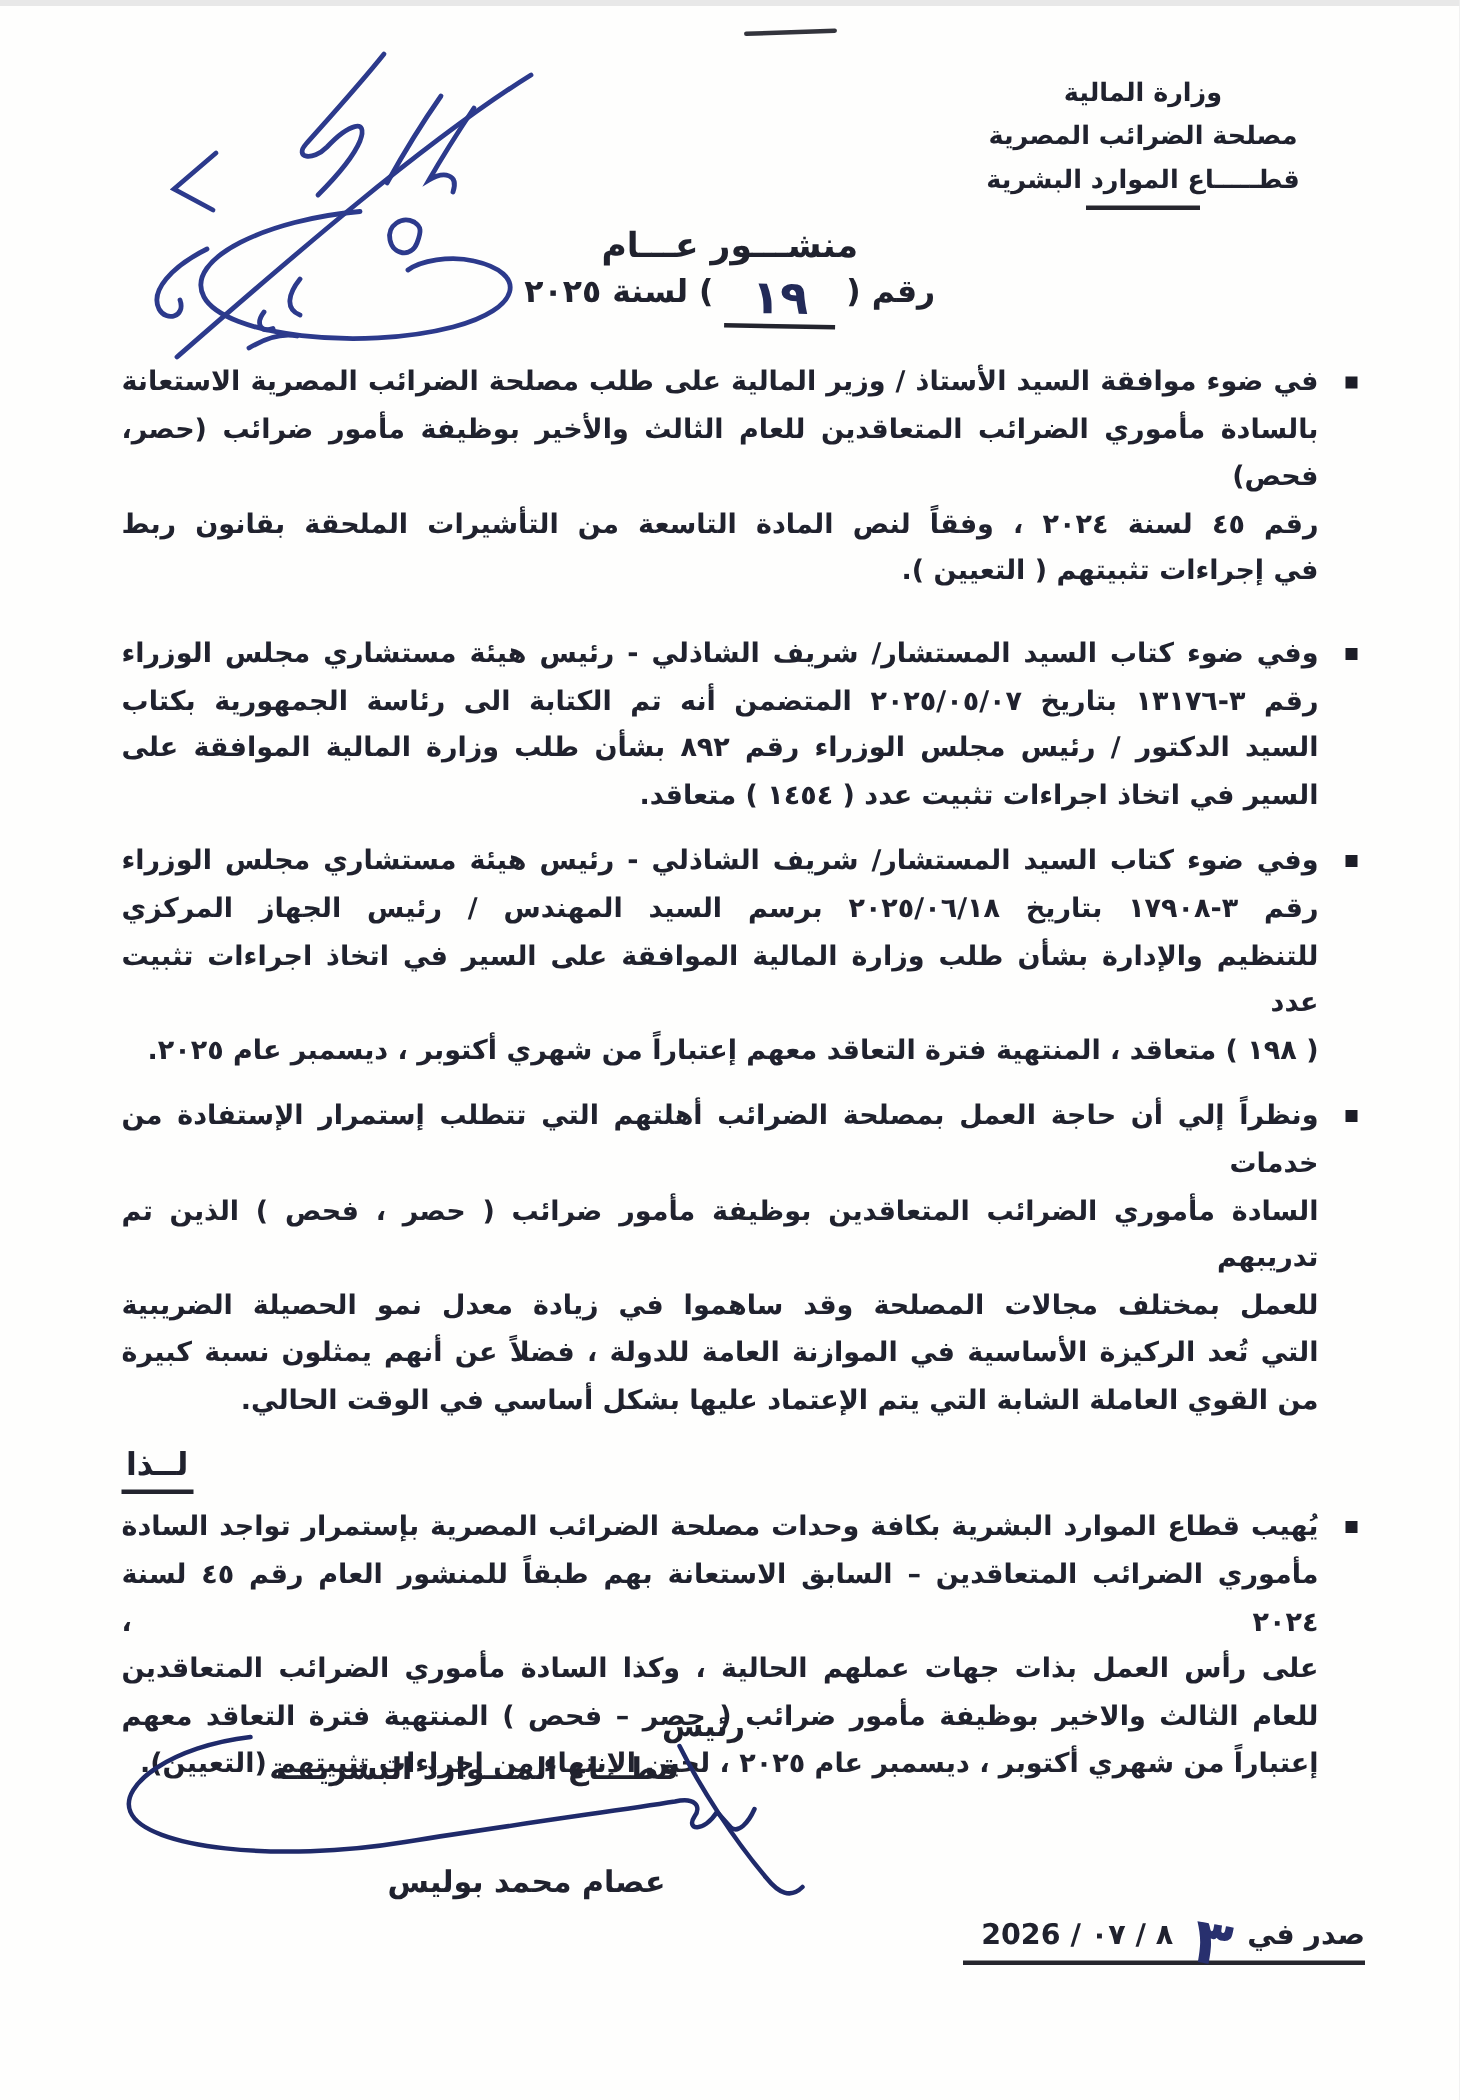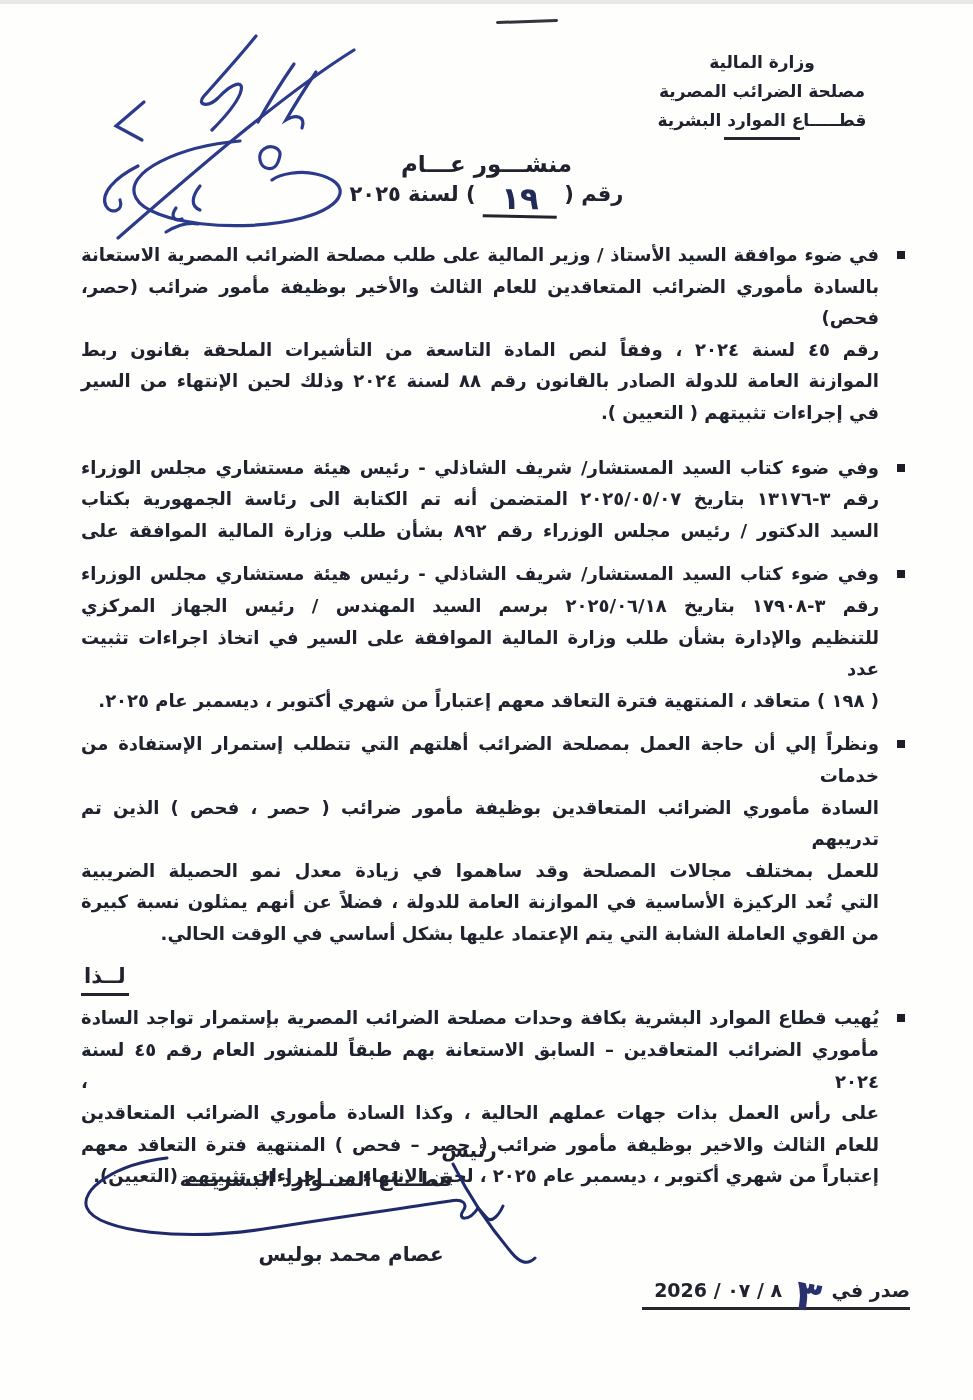--- a/index.html
+++ b/index.html
@@ -98,28 +98,28 @@
       <span>) لسنة ٢٠٢٥</span>
     </div>
   </div>
 
   <div class="content" id="content">
       <div class="para">
         <span class="bullet"></span>
         <div class="line">في ضوء موافقة السيد الأستاذ / وزير المالية على طلب مصلحة الضرائب المصرية الاستعانة</div>
         <div class="line">بالسادة مأموري الضرائب المتعاقدين للعام الثالث والأخير بوظيفة مأمور ضرائب (حصر، فحص)</div>
         <div class="line">رقم ٤٥ لسنة ٢٠٢٤ ، وفقاً لنص المادة التاسعة من التأشيرات الملحقة بقانون ربط</div>
-        <div class="line">الموازنة العامة للدولة الصادر بالقانون رقم ٨٨ لسنة ٢٠٢٤ وذلك لحين الإنتهاء من السير</div>
         <div class="line last">في إجراءات تثبيتهم ( التعيين ).</div>
       </div>
       <div class="para">
         <span class="bullet"></span>
         <div class="line">وفي ضوء كتاب السيد المستشار/ شريف الشاذلي - رئيس هيئة مستشاري مجلس الوزراء</div>
         <div class="line">رقم ٣-١٣١٧٦ بتاريخ ٢٠٢٥/٠٥/٠٧ المتضمن أنه تم الكتابة الى رئاسة الجمهورية بكتاب</div>
         <div class="line">السيد الدكتور / رئيس مجلس الوزراء رقم ٨٩٢ بشأن طلب وزارة المالية الموافقة على</div>
+        <div class="line last">السير في اتخاذ اجراءات تثبيت عدد ( ١٤٥٤ ) متعاقد.</div>
       </div>
       <div class="para">
         <span class="bullet"></span>
         <div class="line">وفي ضوء كتاب السيد المستشار/ شريف الشاذلي - رئيس هيئة مستشاري مجلس الوزراء</div>
         <div class="line">رقم ٣-١٧٩٠٨ بتاريخ ٢٠٢٥/٠٦/١٨ برسم السيد المهندس / رئيس الجهاز المركزي</div>
         <div class="line">للتنظيم والإدارة بشأن طلب وزارة المالية الموافقة على السير في اتخاذ اجراءات تثبيت عدد</div>
         <div class="line last">( ١٩٨ ) متعاقد ، المنتهية فترة التعاقد معهم إعتباراً من شهري أكتوبر ، ديسمبر عام ٢٠٢٥.</div>
       </div>
       <div class="para">
         <span class="bullet"></span>

